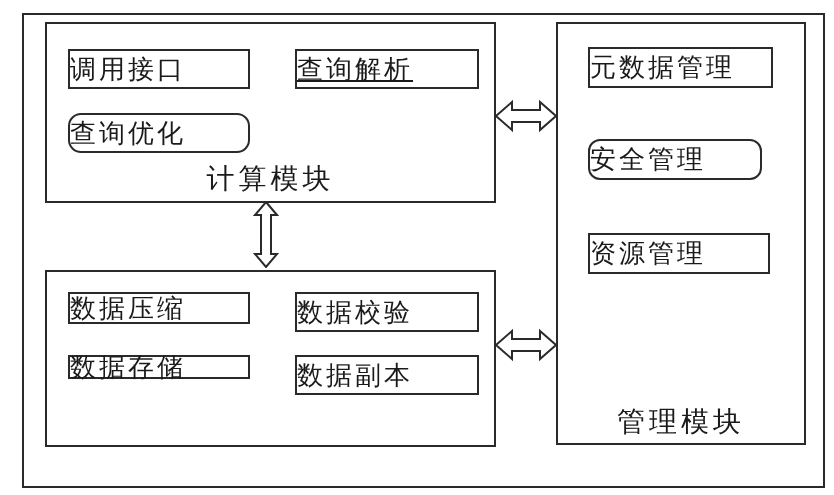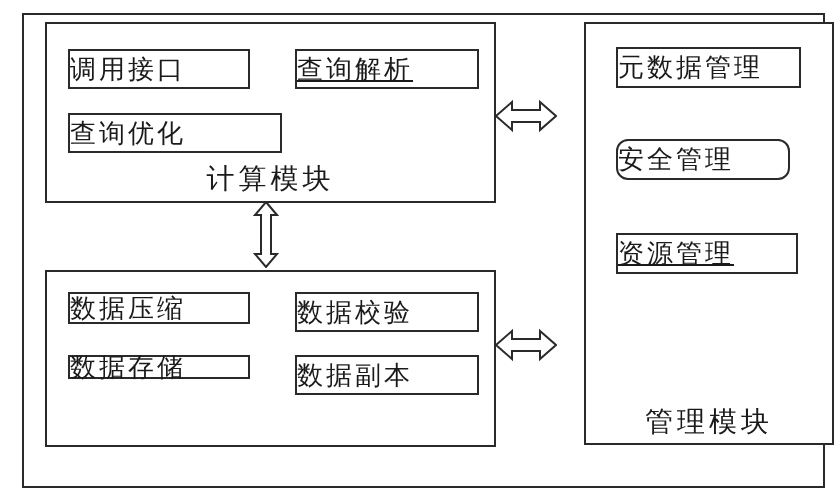--- a/index.html
+++ b/index.html
@@ -26,48 +26,48 @@
     background: #ffffff;
   }
   .module {
     position: absolute;
     border: 2px solid #2a2a2a;
     box-sizing: border-box;
     background: #ffffff;
   }
   .module-compute   { left: 45px;  top: 22px;  width: 451px; height: 181px; }
   .module-storage   { left: 45px;  top: 270px; width: 451px; height: 177px; }
-  .module-management{ left: 584px; top: 22px;  width: 250px; height: 423px; }
+  .module-management{ left: 556px; top: 22px;  width: 250px; height: 423px; }
   .component-box {
     position: absolute;
     border: 2px solid #2a2a2a;
     box-sizing: border-box;
     background: #ffffff;
     display: flex;
     align-items: center;
     justify-content: flex-start;
     font-size: 26px;
     color: #1a1a1a;
     letter-spacing: 3px;
     white-space: nowrap;
   }
   
   .cmp-r1c1 { left: 21px;  top: 25px; width: 182px; height: 40px; }
   .cmp-r1c2 { left: 248px; top: 25px; width: 184px; height: 40px; text-decoration: underline; }
-  .cmp-r2c1 { left: 21px;  top: 89px; width: 214px; height: 40px; }
+  .cmp-r2c1 { left: 21px;  top: 89px; width: 182px; height: 40px; border-radius: 13px; }
   .cmp-r2c2 { left: 248px; top: 89px; width: 184px; height: 40px; }
   
   .sto-r1c1 { left: 21px;  top: 20px; width: 182px; height: 32px; }
   .sto-r1c2 { left: 248px; top: 20px; width: 184px; height: 40px; }
   .sto-r2c1 { left: 21px;  top: 83px; width: 182px; height: 24px; }
   .sto-r2c2 { left: 248px; top: 83px; width: 184px; height: 40px; }
   
   .mgm-b1 { left: 30px; top: 23px;  width: 185px; height: 41px; }
   .mgm-b2 { left: 30px; top: 115px; width: 174px; height: 41px; border-radius: 12px; }
-  .mgm-b3 { left: 30px; top: 209px; width: 182px; height: 41px; text-decoration: underline; }
+  .mgm-b3 { left: 30px; top: 209px; width: 182px; height: 41px; }
   .mgm-b4 { left: 30px; top: 302px; width: 185px; height: 41px; }
   .module-label {
     position: absolute;
     left: 0;
     right: 0;
     text-align: center;
     font-size: 28px;
     color: #1a1a1a;
     letter-spacing: 4px;
     line-height: 32px;

